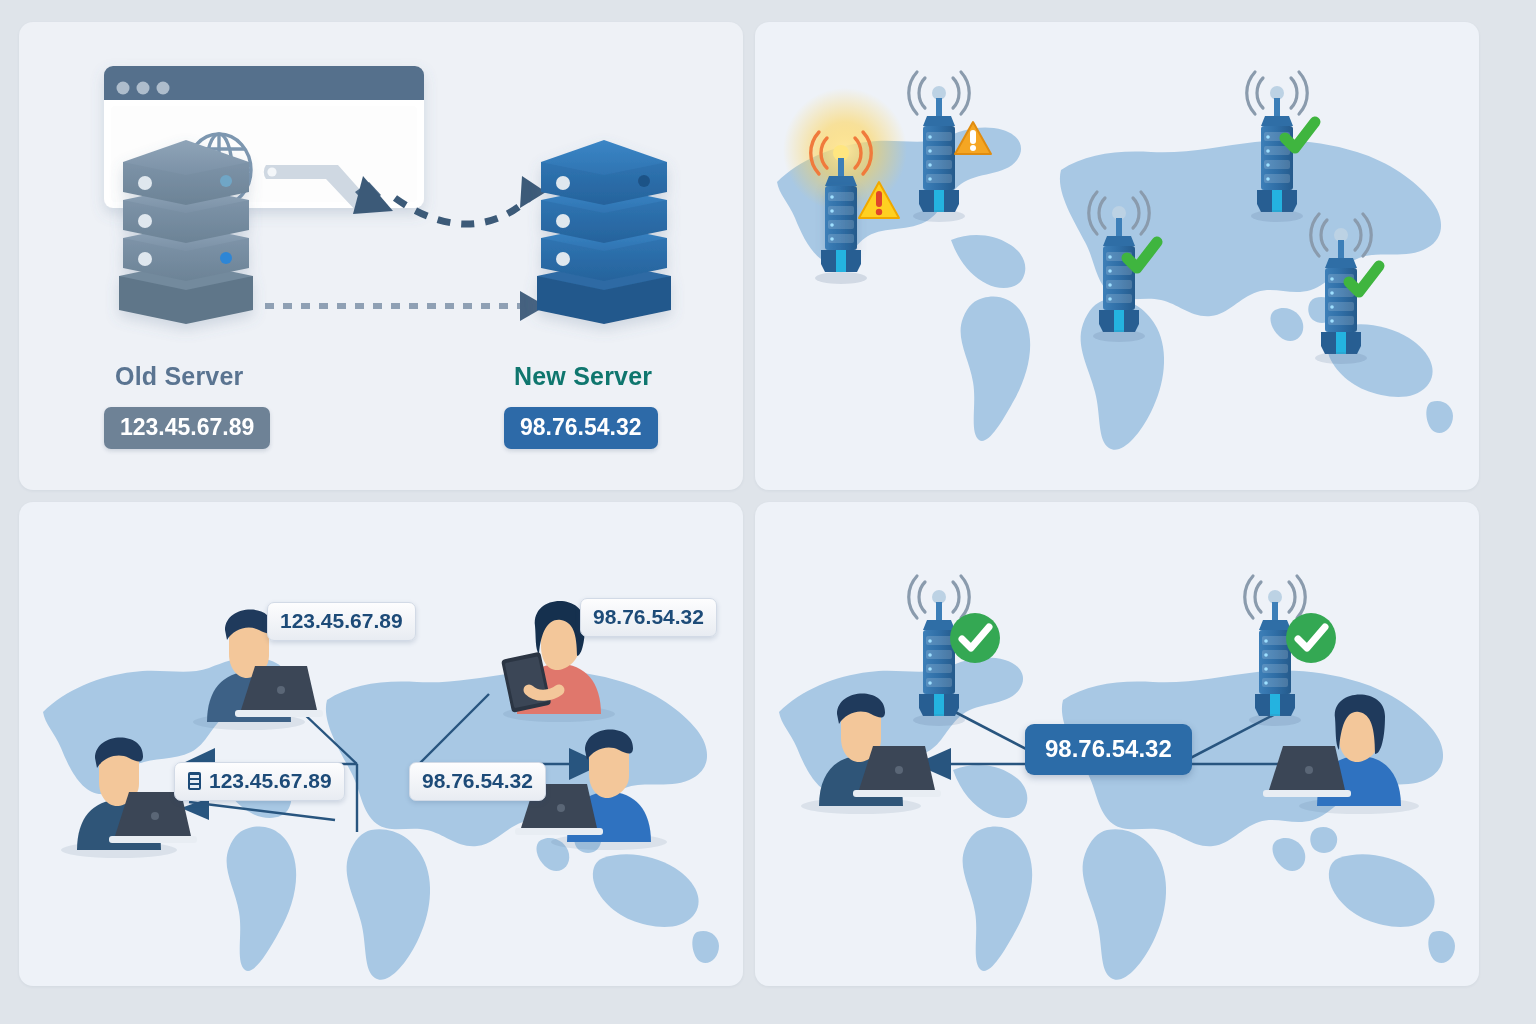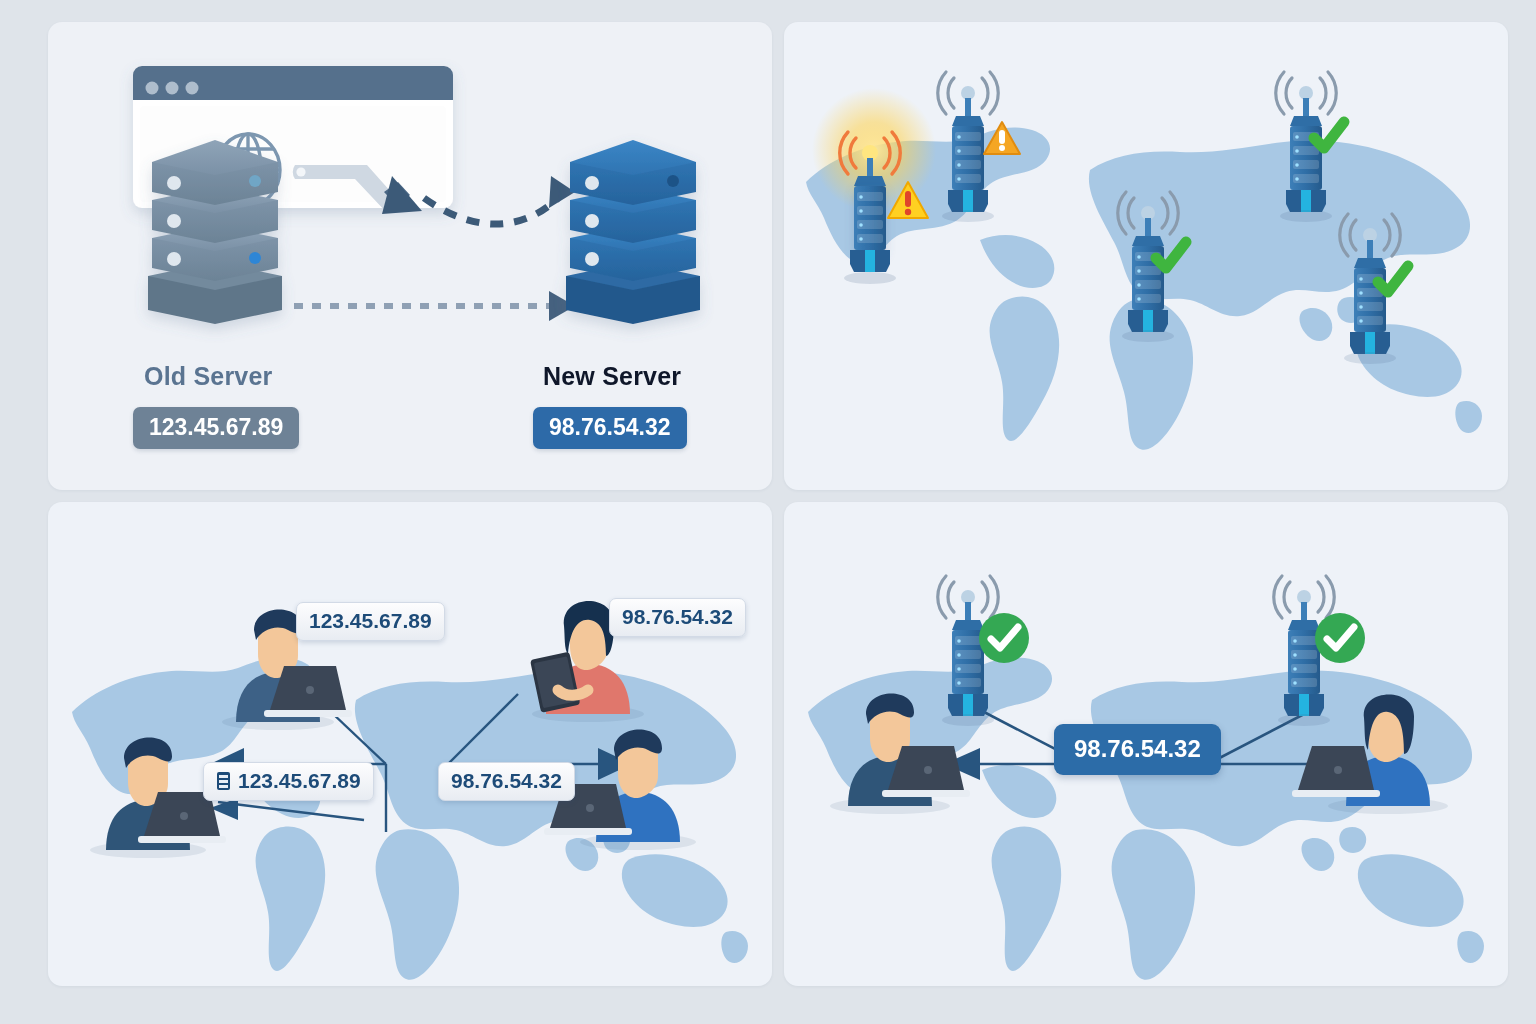--- a/index.html
+++ b/index.html
@@ -8,21 +8,21 @@
     background:#dfe4ea;
     font-family:"Liberation Sans", sans-serif;
     overflow:hidden;
   }
   .board{
     position:relative;width:1304px;height:1024px;
     display:grid;
     grid-template-columns:724px 724px;
     grid-template-rows:468px 484px;
     column-gap:21px;row-gap:18px;
-    padding:22px 48px;
+    padding:22px 19px;
     box-sizing:border-box;
     gap:12px;
   }
   .panel{
     position:relative;
     background:#eef1f6;
     border-radius:14px;
     overflow:hidden;
     box-shadow:0 1px 3px rgba(60,80,110,.07);
   }
@@ -31,21 +31,21 @@
 
   
   .p1-label{
     position:absolute;
     font-weight:bold;
     font-size:25px;
     letter-spacing:.2px;
     white-space:nowrap;
   }
   .p1-label.old{left:96px;top:340px;color:#5a7491;}
-  .p1-label.new{left:495px;top:340px;color:#0f172a;}
+  .p1-label.new{left:495px;top:340px;color:#0f766e;}
   .ipchip{
     position:absolute;
     border-radius:7px;
     font-size:23px;
     font-weight:bold;
     color:#ffffff;
     padding:7px 16px 8px 16px;
     white-space:nowrap;
     box-shadow:0 2px 4px rgba(50,70,100,.18);
   }

